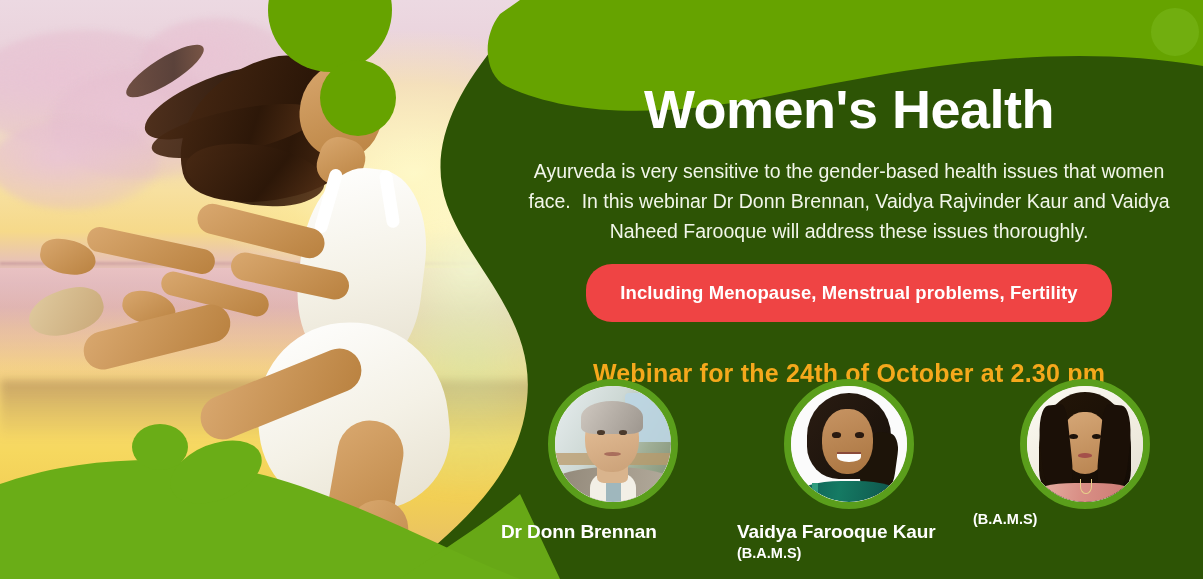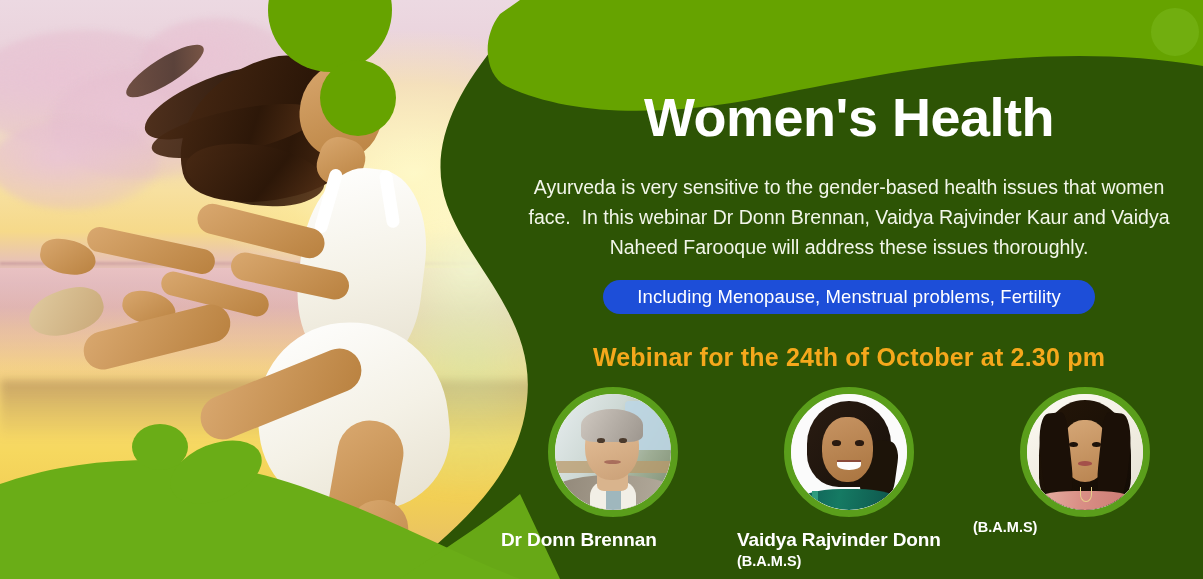--- a/index.html
+++ b/index.html
@@ -104,44 +104,44 @@
 
   
   .panel{
     position:absolute;left:0;top:0;width:1203px;height:579px;
     color:#fff;
   }
   .panel svg{position:absolute;left:0;top:0;}
 
   
   .content{
-    position:absolute;left:495px;top:12px;width:708px;height:493px;
+    position:absolute;left:495px;top:4px;width:708px;height:493px;
     text-align:center;
   }
   #title{
     margin:0;padding-top:78px;
     font-size:54px;font-weight:bold;letter-spacing:-.5px;line-height:1;
     color:#ffffff;
   }
   #body-text{
-    margin:28px auto 0;width:672px;
+    margin:20px auto 0;width:672px;
     font-size:19.5px;line-height:1.55;color:#f2f6ea;font-weight:400;
     white-space:pre-wrap;
   }
   .pill-wrap{margin-top:17px;}
   #pill{
     display:inline-block;
-    background:#1d4ed8;
+    background:#ef4444;
     color:#ffffff;
-    font-size:18.5px;font-weight:normal;
-    padding:6px 34px;border-radius:26px;
+    font-size:18.5px;font-weight:bold;
+    padding:18px 34px;border-radius:26px;
     letter-spacing:.1px;
   }
   #date-line{
-    margin-top:29px;
+    margin-top:37px;
     font-size:25px;font-weight:bold;color:#f5a81c;
     letter-spacing:.2px;
   }
 
   .speakers{
     position:absolute;left:0;top:375px;width:708px;
     display:flex;justify-content:space-around;align-items:flex-start;
   }
   .speaker{width:224px;text-align:left;}
   .avatar{
@@ -319,21 +319,21 @@
             <div class="av-part a2-hair"></div>
             <div class="av-part a2-hairside"></div>
             <div class="av-part a2-face"></div>
             <div class="av-part a2-eyeL"></div>
             <div class="av-part a2-eyeR"></div>
             <div class="av-part a2-smile"></div>
             <div class="av-part a2-top"></div>
             <div class="av-part a2-stripe"></div>
           </div>
         </div>
-        <div class="sp-name">Vaidya Rajvinder Donn</div>
+        <div class="sp-name">Vaidya Farooque Kaur</div>
         <div class="sp-cred">(B.A.M.S)</div>
       </div>
 
       <div class="speaker">
         <div class="avatar">
           <div class="av-inner">
             <div class="av-part a3-bg"></div>
             <div class="av-part a3-hairback"></div>
             <div class="av-part a3-face"></div>
             <div class="av-part a3-hairL"></div>

